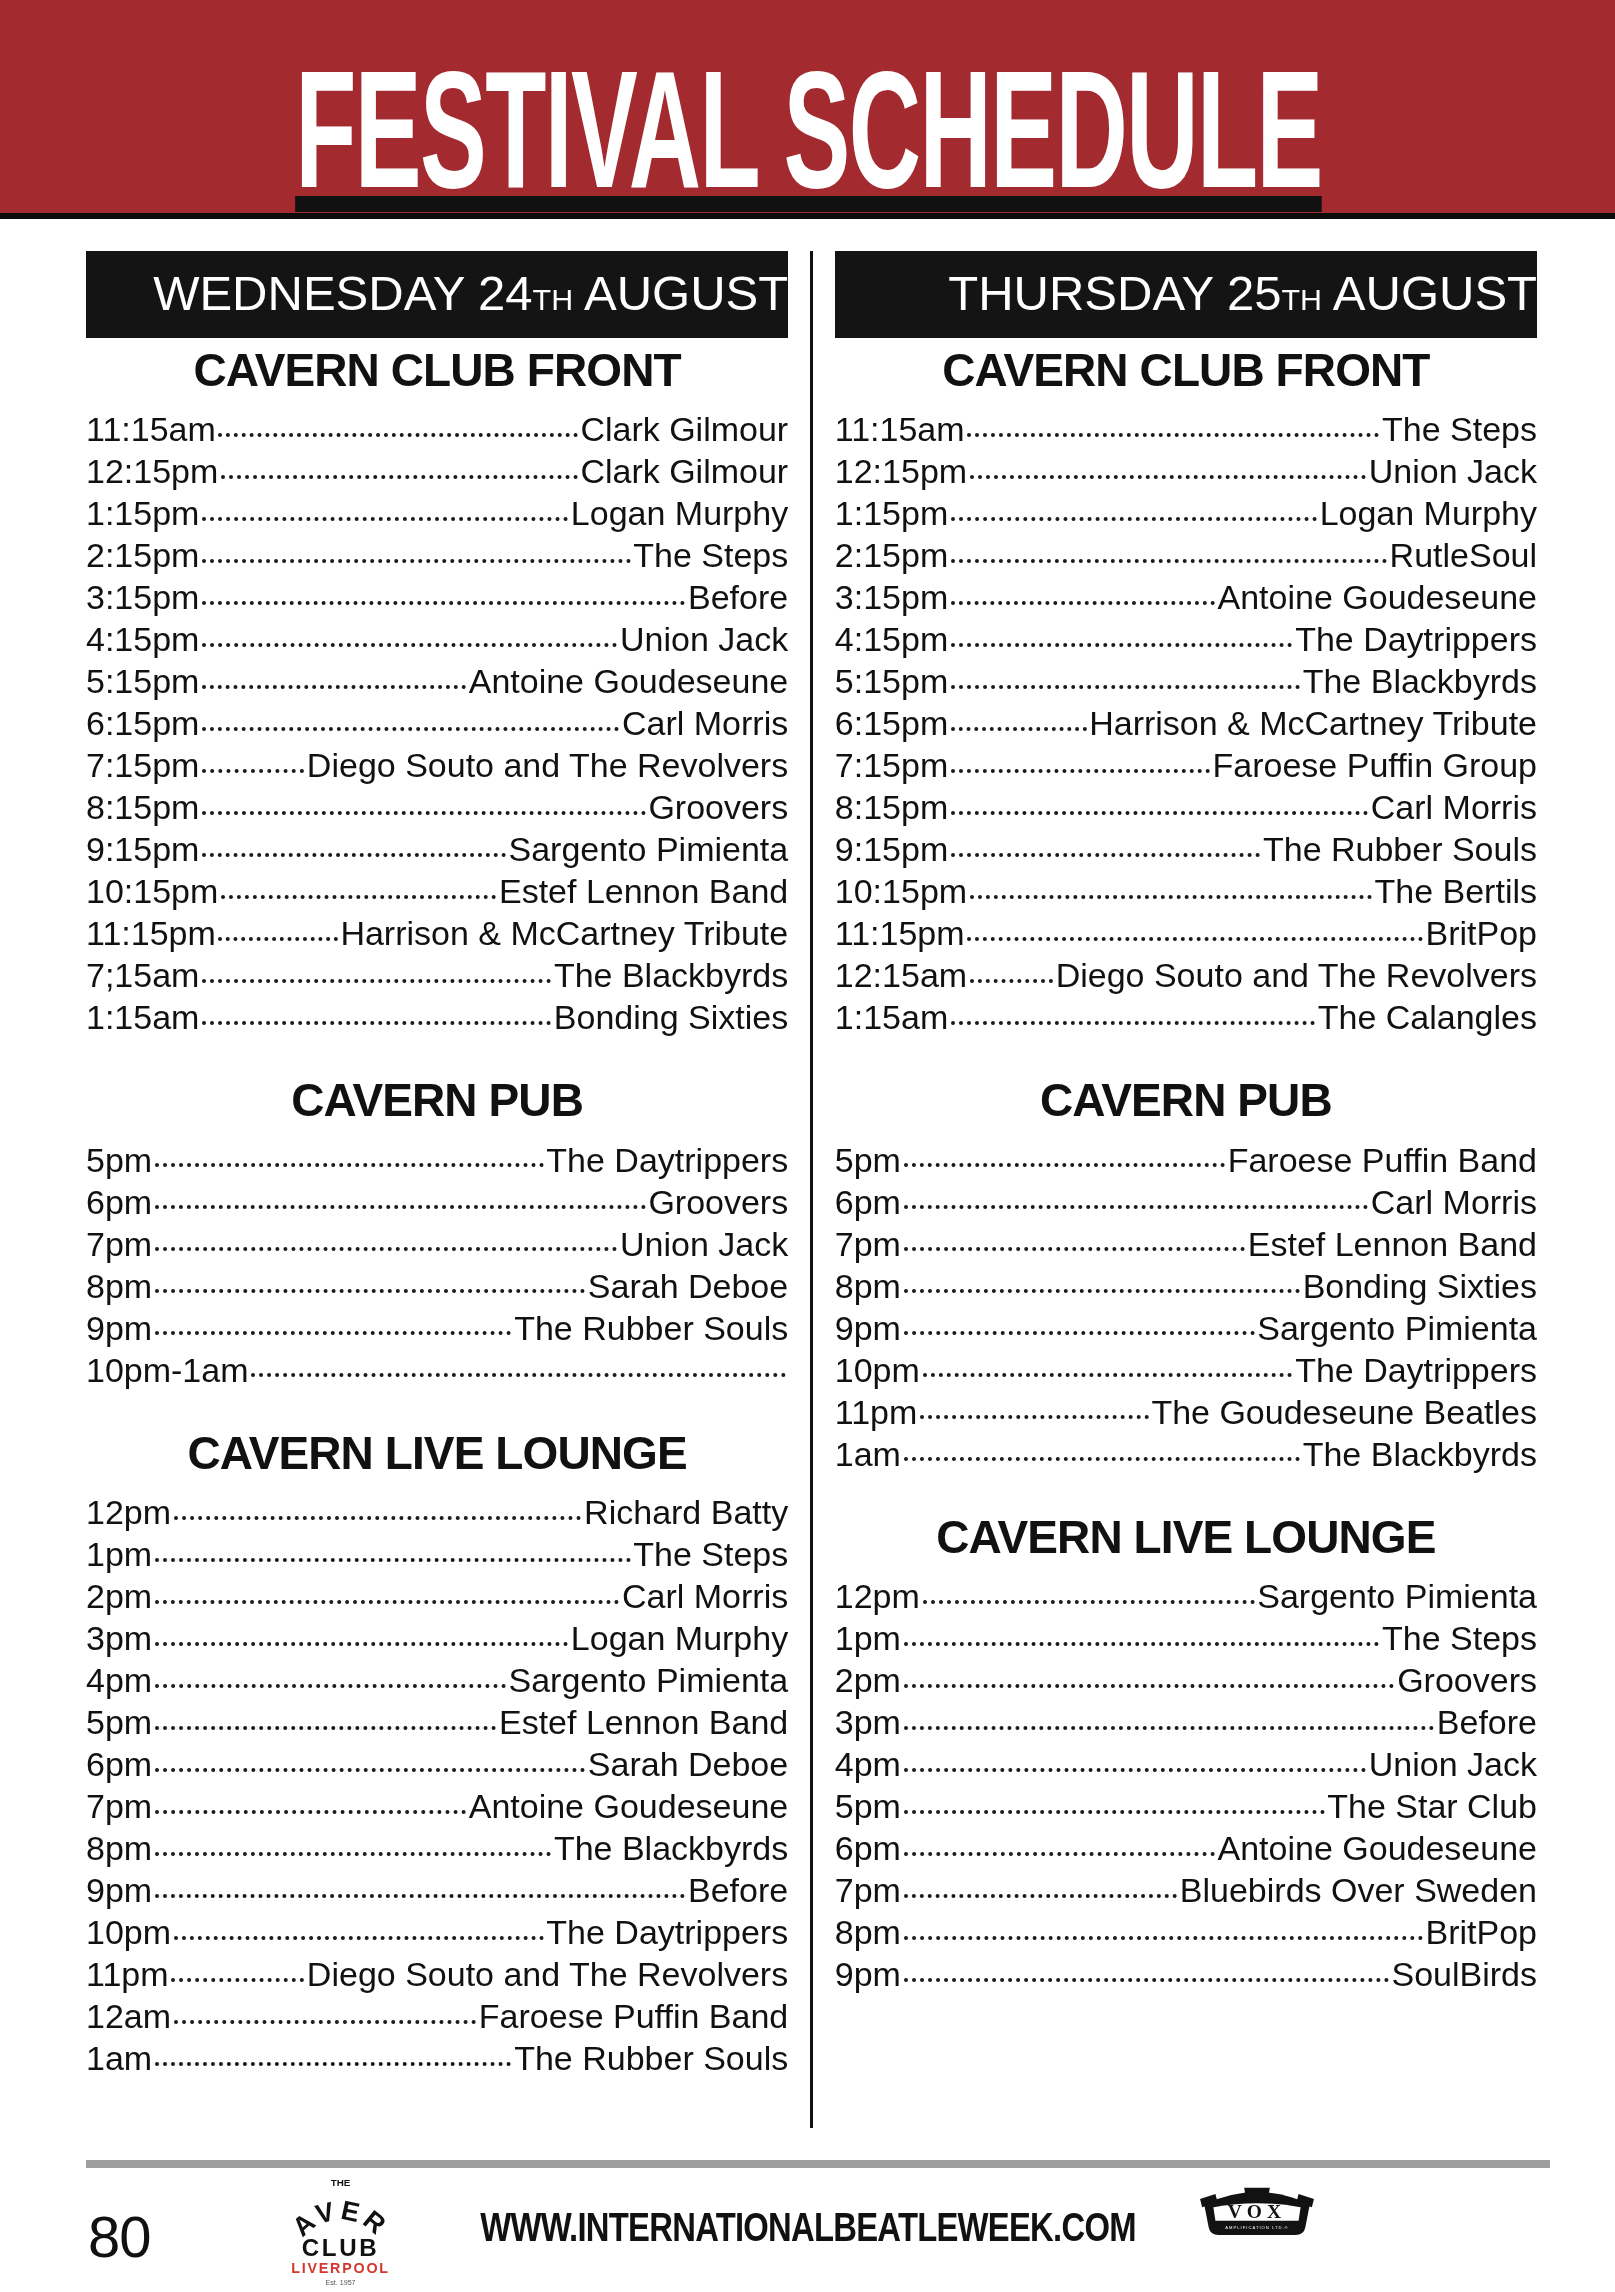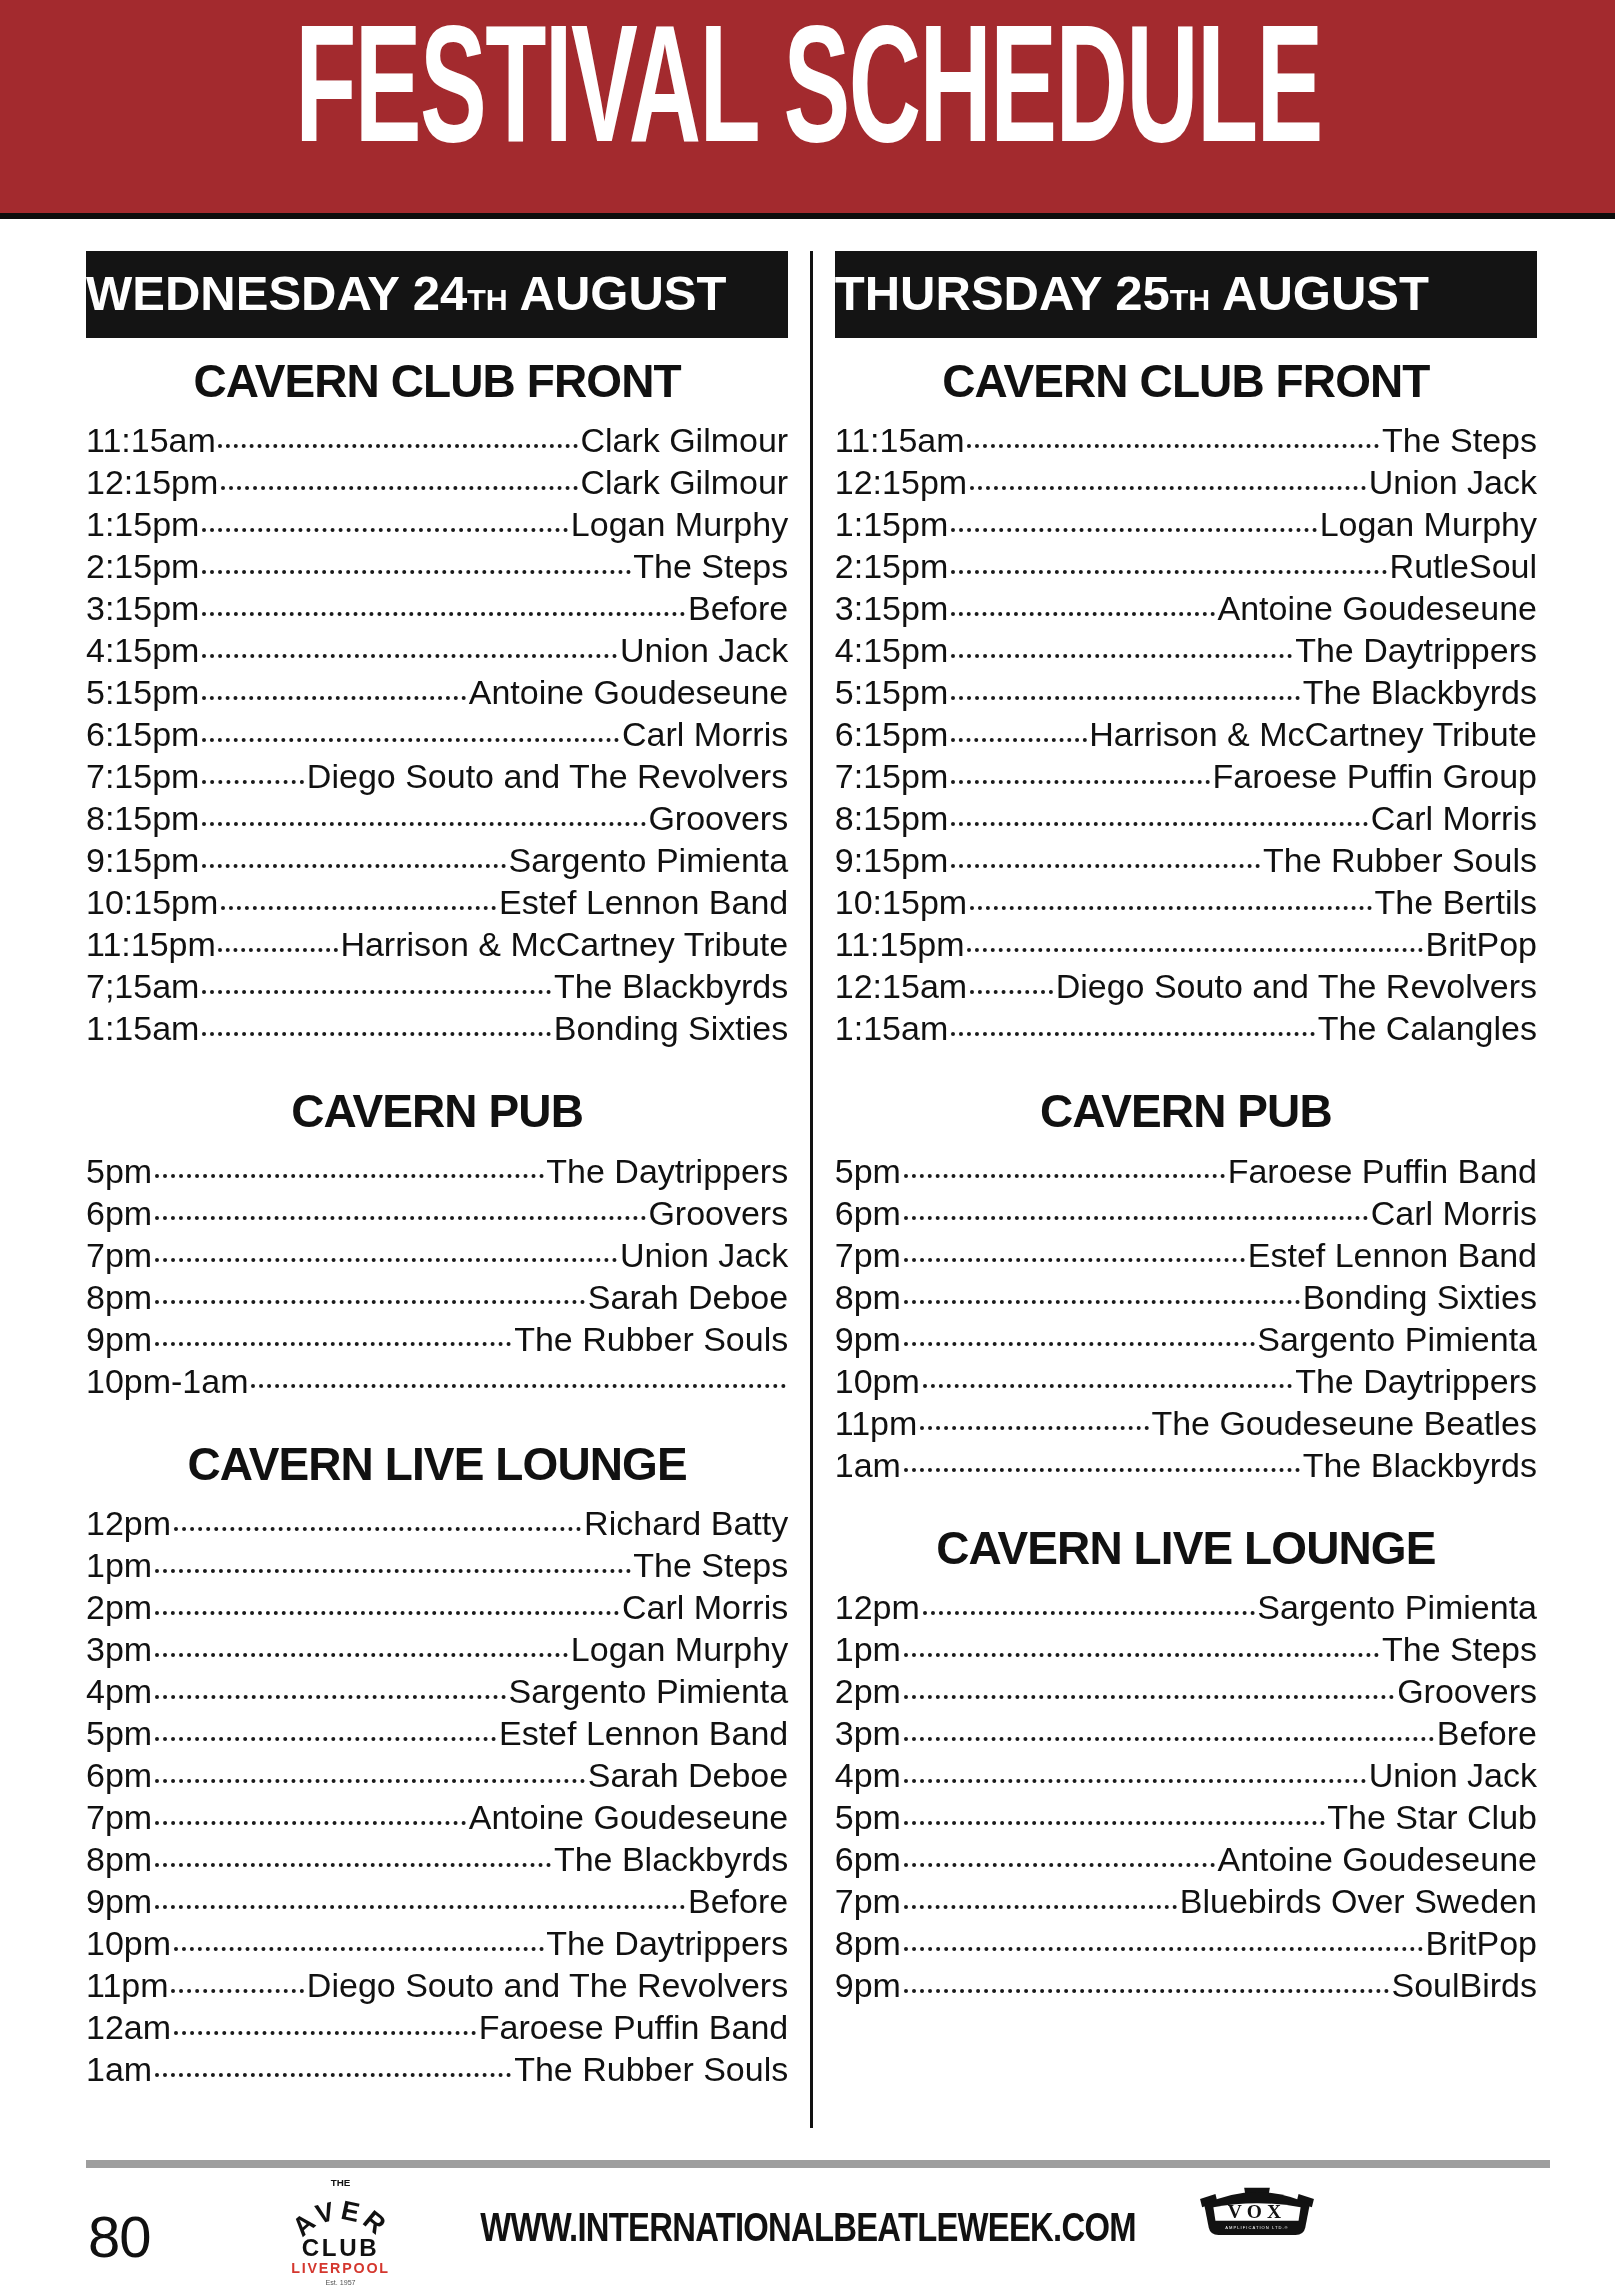--- a/index.html
+++ b/index.html
@@ -9,21 +9,21 @@
     background: #ffffff;
     overflow: hidden;
     font-family: "Liberation Sans", sans-serif;
     color: #111111;
   }
   
   .red-banner {
     height: 213px;
     background: var(--header-red, #A32A2E);
     border-bottom: 6.3px solid #0c0c0c;
-    display: flex; align-items: flex-start; justify-content: center;
+    display: flex; align-items: flex-end; justify-content: center; text-decoration: underline;
   }
   .red-banner h1 {
     margin: 0;
     color: #ffffff;
     font-size: 167px;
     font-weight: 700;
     line-height: 1;
     white-space: nowrap;
     letter-spacing: -2.7px;
     transform: scaleX(0.60);
@@ -40,26 +40,26 @@
   .day-col { flex: 1 1 0; min-width: 0; }
   .divider {
     width: 3.6px;
     background: #111111;
     margin: 0 21.5px;
     flex: none;
   }
   .day-banner {
     background: var(--banner-black, #141414);
     color: #ffffff;
-    text-align: left;
-    font-weight: 700;
+    text-align: right;
+    font-weight: 400;
     font-size: 49px;
     line-height: 1;
     padding: 18px 0 19.7px;
-    margin-bottom: 19px;
+    margin-bottom: 8px;
     white-space: nowrap;
   }
   .day-banner .ord { font-size: 0.62em; }
   .section-title {
     text-align: center;
     font-size: 46px;
     font-weight: 700;
     line-height: 1.05;
     margin: 38px 0 14.3px;
     letter-spacing: -0.9px;

